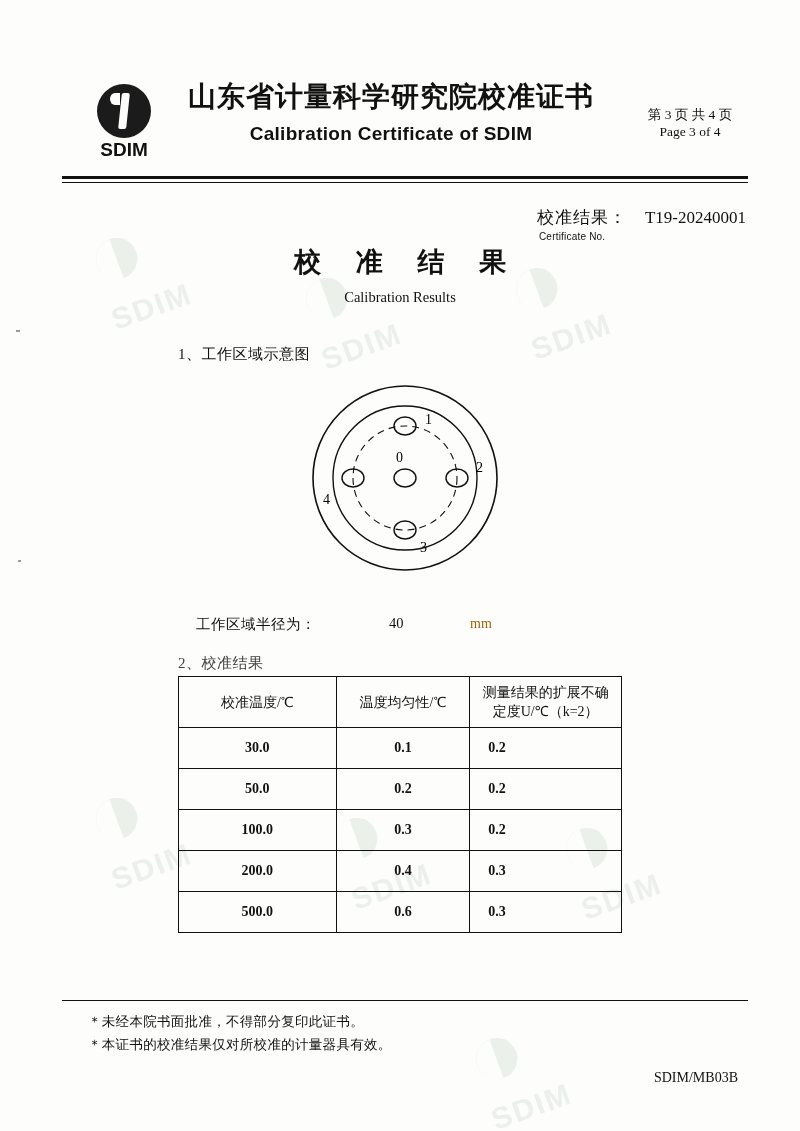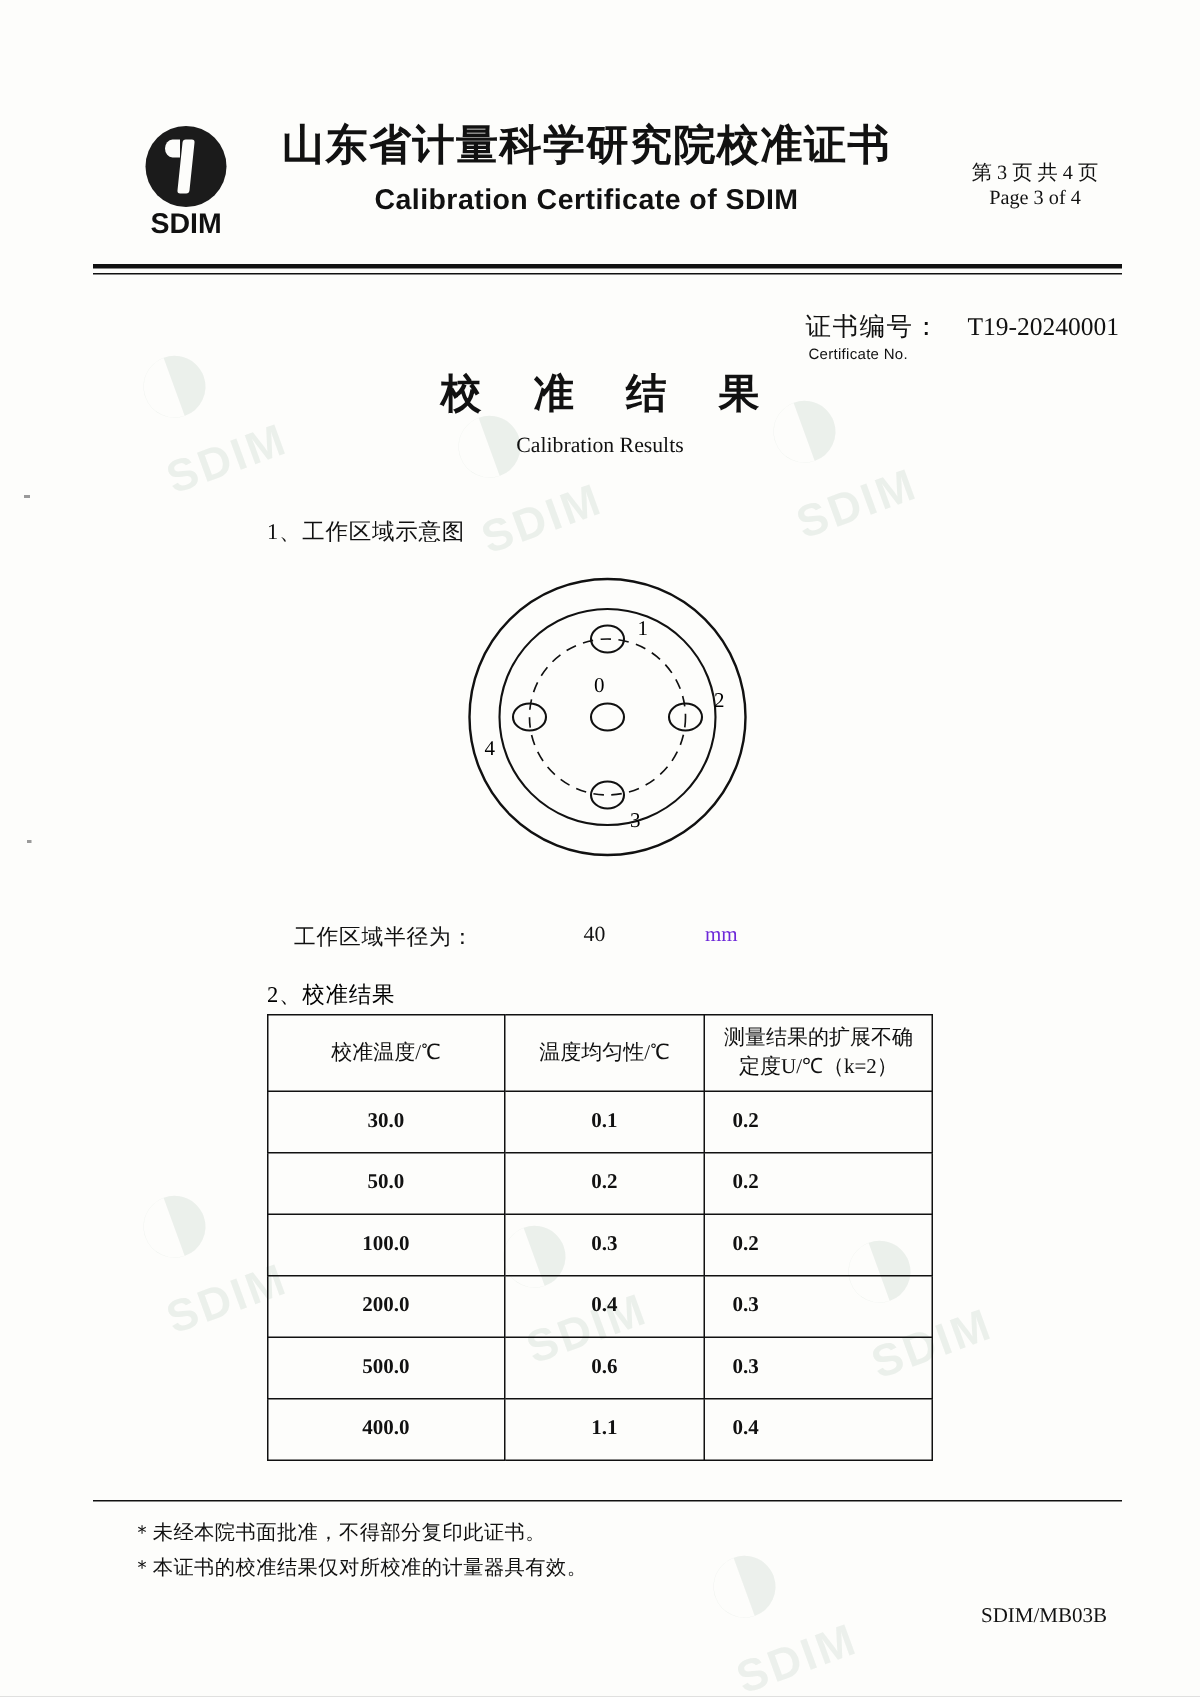--- a/index.html
+++ b/index.html
@@ -197,21 +197,21 @@
     top: 345px;
     font-size: 15px;
     color: #111;
     letter-spacing: .5px;
   }
   .sec2 {
     position: absolute;
     left: 178px;
     top: 654px;
     font-size: 15px;
-    color: #000000;
+    color: #404040;
     letter-spacing: .5px;
   }
 
   .diagram {
     position: absolute;
     left: 310px;
     top: 380px;
     width: 190px;
     height: 196px;
   }
@@ -228,21 +228,21 @@
     left: 389px;
     top: 615px;
     font-size: 14.5px;
     color: #111;
   }
   .radius-unit {
     position: absolute;
     left: 470px;
     top: 616px;
     font-size: 14px;
-    color: #6d28d9;
+    color: #a16207;
   }
 
   table.results {
     position: absolute;
     left: 178px;
     top: 676px;
     width: 444px;
     border-collapse: collapse;
     color: #111;
   }
@@ -350,21 +350,21 @@
       <div>第 3 页 共 4 页</div>
       <div>Page 3 of 4</div>
     </div>
   </div>
 
   <div class="rule-thick"></div>
   <div class="rule-thin"></div>
 
   <div class="cert-no">
     <div>
-      <span class="cn">证书编号：</span>
+      <span class="cn">校准结果：</span>
       <span class="val">T19-20240001</span>
     </div>
     <div class="en">Certificate No.</div>
   </div>
 
   <div class="results-title">
     <div class="cn">校 准 结 果</div>
     <div class="en">Calibration Results</div>
   </div>
 
@@ -429,25 +429,20 @@
       <tr>
         <td>200.0</td>
         <td>0.4</td>
         <td class="val-l">0.3</td>
       </tr>
       <tr>
         <td>500.0</td>
         <td>0.6</td>
         <td class="val-l">0.3</td>
       </tr>
-      <tr>
-        <td>400.0</td>
-        <td>1.1</td>
-        <td class="val-l">0.4</td>
-      </tr>
     </tbody>
   </table>
 
   <div class="footer-rule"></div>
   <div class="notes">
     <div>＊未经本院书面批准，不得部分复印此证书。</div>
     <div>＊本证书的校准结果仅对所校准的计量器具有效。</div>
   </div>
   <div class="form-no">SDIM/MB03B</div>
 

